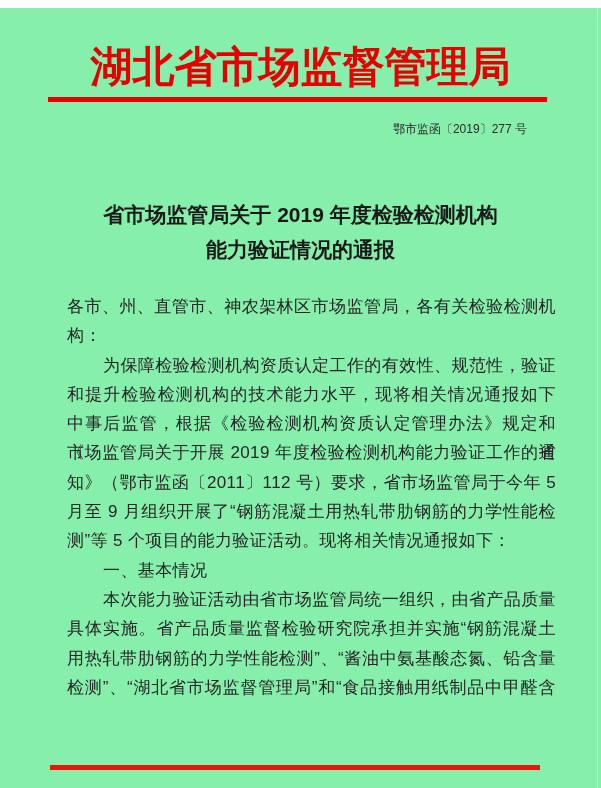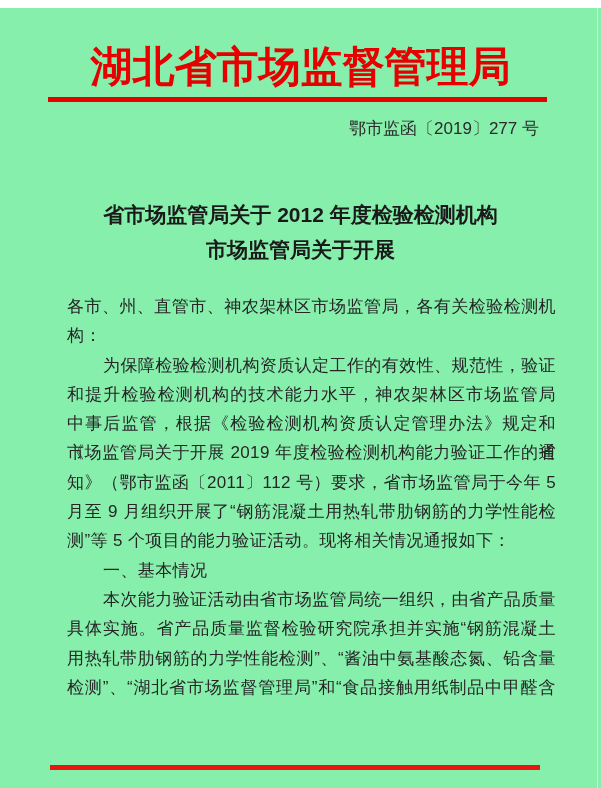--- a/index.html
+++ b/index.html
@@ -37,24 +37,24 @@
     left: 48px;
     width: 499px;
     height: 2px;
     border-top: 3px solid #e60000;
     border-bottom: 2px solid #e60000;
   }
   
   .doc-number {
     position: absolute;
     top: 109px;
-    left: 12px;
+    left: 0;
     width: 527px;
     text-align: right;
-    font-size: 17px;
+    font-size: 12px;
     line-height: 24px;
     color: #2a2a2a;
     white-space: nowrap;
   }
   
   .doc-title {
     position: absolute;
     top: 189px;
     left: 0;
     width: 100%;
@@ -110,29 +110,29 @@
 
 <div class="page">
 
   <div class="agency-name">湖北省市场监督管理局</div>
 
   <div class="header-rule"></div>
 
   <div class="doc-number">鄂市监函〔2019〕277 号</div>
 
   <div class="doc-title">
-    <div>省市场监管局关于 2012 年度检验检测机构</div>
-    <div>市场监管局关于开展</div>
+    <div>省市场监管局关于 2019 年度检验检测机构</div>
+    <div>能力验证情况的通报</div>
   </div>
 
   <div class="doc-body">
     <div class="body-line fill">各市、州、直管市、神农架林区市场监管局，各有关检验检测机</div>
     <div class="body-line">构：</div>
     <div class="body-line fill indent">为保障检验检测机构资质认定工作的有效性、规范性，验证</div>
-    <div class="body-line fill">和提升检验检测机构的技术能力水平，神农架林区市场监管局</div>
+    <div class="body-line fill">和提升检验检测机构的技术能力水平，现将相关情况通报如下</div>
     <div class="body-line fill">中事后监管，根据《检验检测机构资质认定管理办法》规定和《省</div>
     <div class="body-line fill">市场监管局关于开展 2019 年度检验检测机构能力验证工作的通</div>
     <div class="body-line fill">知》（鄂市监函〔2011〕112 号）要求，省市场监管局于今年 5</div>
     <div class="body-line fill">月至 9 月组织开展了“钢筋混凝土用热轧带肋钢筋的力学性能检</div>
     <div class="body-line">测”等 5 个项目的能力验证活动。现将相关情况通报如下：</div>
     <div class="body-line indent">一、基本情况</div>
     <div class="body-line fill indent">本次能力验证活动由省市场监管局统一组织，由省产品质量</div>
     <div class="body-line fill">具体实施。省产品质量监督检验研究院承担并实施“钢筋混凝土</div>
     <div class="body-line fill">用热轧带肋钢筋的力学性能检测”、“酱油中氨基酸态氮、铅含量</div>
     <div class="body-line fill">检测”、“湖北省市场监督管理局”和“食品接触用纸制品中甲醛含</div>

